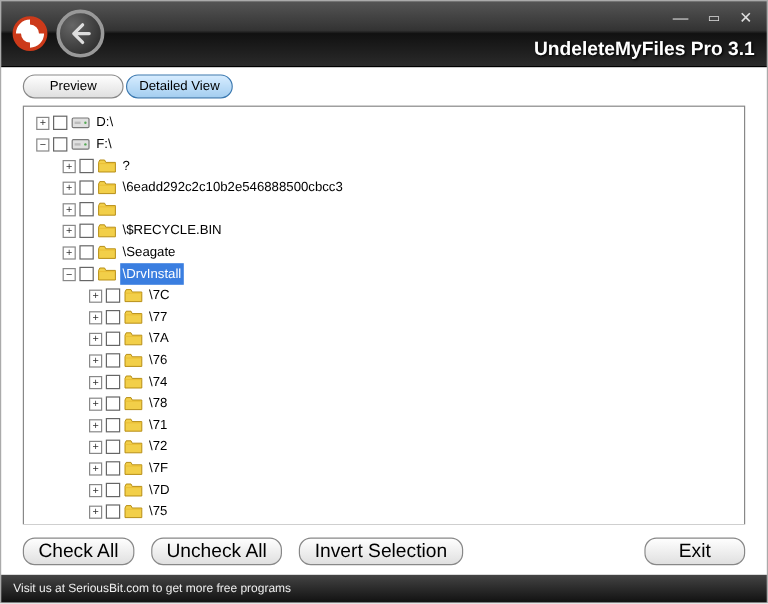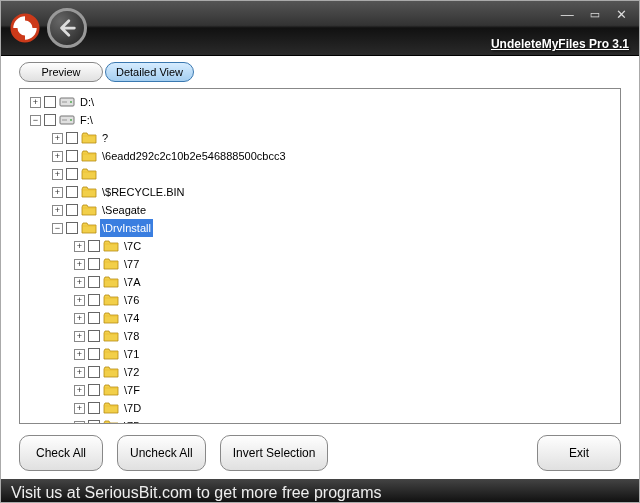--- a/index.html
+++ b/index.html
@@ -39,23 +39,22 @@
     width: 40px; height: 40px;
     border-radius: 50%;
     background: radial-gradient(circle at 30% 30%, #666, #222);
     border: 3px solid #999;
     display:flex;align-items:center;justify-content:center;
     cursor:pointer;
   }
   .back-circle svg { width:22px;height:22px }
   .title-text {
     position:absolute; right:10px; bottom:4px;
-    color:#fff; font-size:12px; font-weight:bold;
+    color:#fff; font-size:16px; font-weight:bold;
     text-shadow:1px 1px 2px #000;
-    text-decoration:underline;
   }
   .win-controls {
     position:absolute; top:4px; right:8px;
     display:flex; gap:8px; align-items:center;
     color:#ddd; font-size:13px;
   }
   .win-controls span { cursor:pointer; padding:2px 4px }
   .toolbar {
     padding: 6px 18px 4px 18px;
     display:flex; gap:2px;
@@ -118,36 +117,36 @@
   .node-label.selected {
     background:#3a7ee0;
     color:#fff;
   }
   .bottom-bar {
     padding:5px 18px 8px 18px;
     display:flex;
     gap:14px;
   }
   .action-btn {
-    height:36px; min-width:84px;
+    height:23px; min-width:84px;
     background:linear-gradient(to bottom,#fefefe,#e0e0e0);
     border:1px solid #888;
     border-radius:10px;
-    font-size:12px;
+    font-size:16px;
     display:flex;align-items:center;justify-content:center;
     cursor:pointer;
     padding:0 12px;
   }
   .spacer { flex:1 }
   .statusbar {
     height:23px;
     background: linear-gradient(to bottom,#444,#111);
     color:#eee;
-    font-size:16px;
-    display:flex;align-items:flex-end;
+    font-size:10px;
+    display:flex;align-items:center;
     padding:0 10px;
   }
 </style>
 </head>
 <body>
 
 <svg width="0" height="0" style="position:absolute">
   <defs>
     <g id="folder-svg">
       <path d="M1 4 L1 12 L15 12 L15 4 L7 4 L6 2 L2 2 L1 4 Z" fill="#f2cf49" stroke="#b58b11" stroke-width="0.8"></path>

